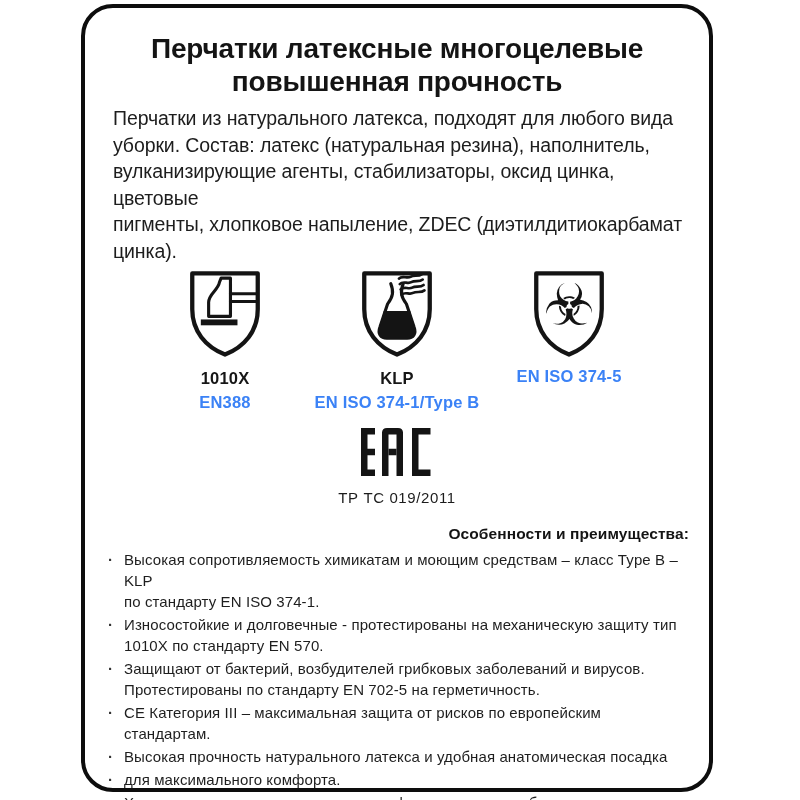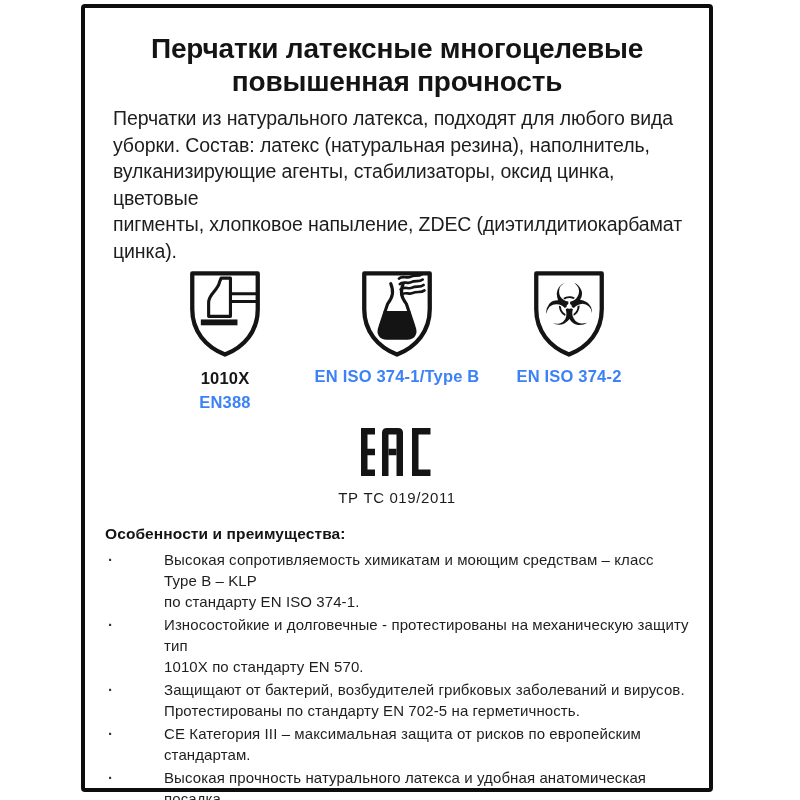--- a/index.html
+++ b/index.html
@@ -13,21 +13,21 @@
     overflow: hidden;
   }
   .card {
     box-sizing: border-box;
     position: absolute;
     left: 81px;
     top: 4px;
     width: 632px;
     height: 788px;
     border: 4px solid #0d0d0d;
-    border-radius: 4px;
+    border-radius: 32px;
     padding: 20px 18px 0 18px;
     background: #ffffff;
   }
   .title {
     margin: 4px 0 0 0;
     font-size: 28px;
     line-height: 33px;
     font-weight: 700;
     text-align: center;
     color: #141414;
@@ -107,20 +107,21 @@
     margin-top: 17px;
     padding: 0 2px;
   }
   .features-heading {
     font-size: 15.5px;
     line-height: 20px;
     font-weight: 700;
     color: #141414;
     margin-bottom: 5px;
     letter-spacing: 0.1px;
+    text-align: right;
   }
   .features-list {
     list-style: none;
     margin: 0;
     padding: 0;
   }
   .feature-item {
     display: flex;
     align-items: flex-start;
     font-size: 15px;
@@ -131,21 +132,20 @@
   }
   .bullet-marker {
     flex: 0 0 16px;
     text-align: left;
     padding-left: 3px;
     color: #333333;
     font-weight: 700;
   }
   .feature-text {
     white-space: pre-line;
-    margin-left: 40px;
   }
 </style>
 </head>
 <body>
 
 <div class="card">
 
   <h1 class="title">Перчатки латексные многоцелевые
 повышенная прочность</h1>
 
@@ -173,29 +173,30 @@
         <path class="sh-outline" d="M8,7 H92 V53 C92,81 75,101 50,111 C25,101 8,81 8,53 Z"></path>
         <g transform="rotate(-9 70 22)">
           <path class="fume" d="M54,11 c5,-4 10,2 15,0 c5,-2 10,2 15,-1"></path>
           <path class="fume" d="M54,18 c5,-4 10,2 15,0 c5,-2 10,2 15,-1"></path>
           <path class="fume" d="M54,25 c5,-4 10,2 15,0 c5,-2 10,2 15,-1"></path>
           <path class="fume" d="M54,32 c5,-4 10,2 15,0 c5,-2 10,2 15,-1"></path>
         </g>
         <path class="sh-glyph" d="M42,20 C46,30 45,37 38,46 L28,76 C25,84 29,90 37,90 L63,90 C71,90 75,84 72,76 L62,46 C55,37 54,30 58,20"></path>
         <path class="sh-fill" d="M33,55 L67,55 L72,77 C74,84 70,90 63,90 L37,90 C29,90 25,84 28,77 Z"></path>
       </svg>
+      <div class="cert-code">KLP</div>
       <div class="cert-standard">EN ISO 374-1/Type B</div>
     </div>
 
     <div class="cert-col">
       <svg class="shield-svg" viewBox="0 0 100 118" aria-hidden="true">
         <path class="sh-outline" d="M8,7 H92 V53 C92,81 75,101 50,111 C25,101 8,81 8,53 Z"></path>
         <text x="50" y="48" text-anchor="middle" dominant-baseline="central" font-family="'DejaVu Sans', sans-serif" font-size="74" fill="#141414">☣</text>
       </svg>
-      <div class="cert-standard">EN ISO 374-2</div>
+      <div class="cert-standard">EN ISO 374-5</div>
     </div>
 
   </div>
 
   <div class="eac-block">
     <svg class="eac-svg" viewBox="0 0 72 48" role="img" aria-label="EAC">
       <g fill="#141414">
 
         <rect x="0" y="0" width="6.5" height="48"></rect>
         <rect x="0" y="0" width="14" height="6.5"></rect>

